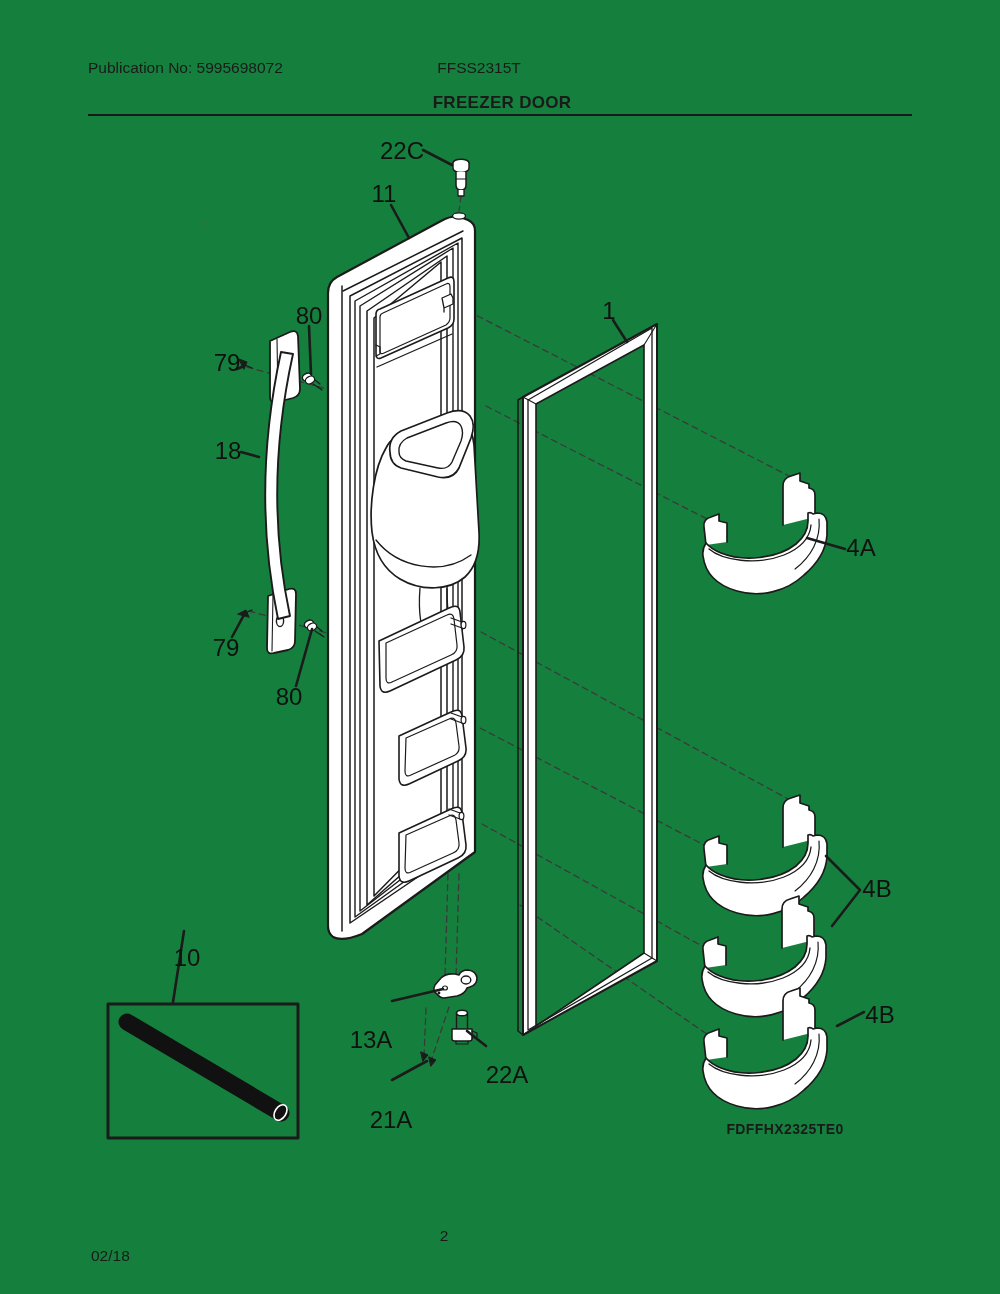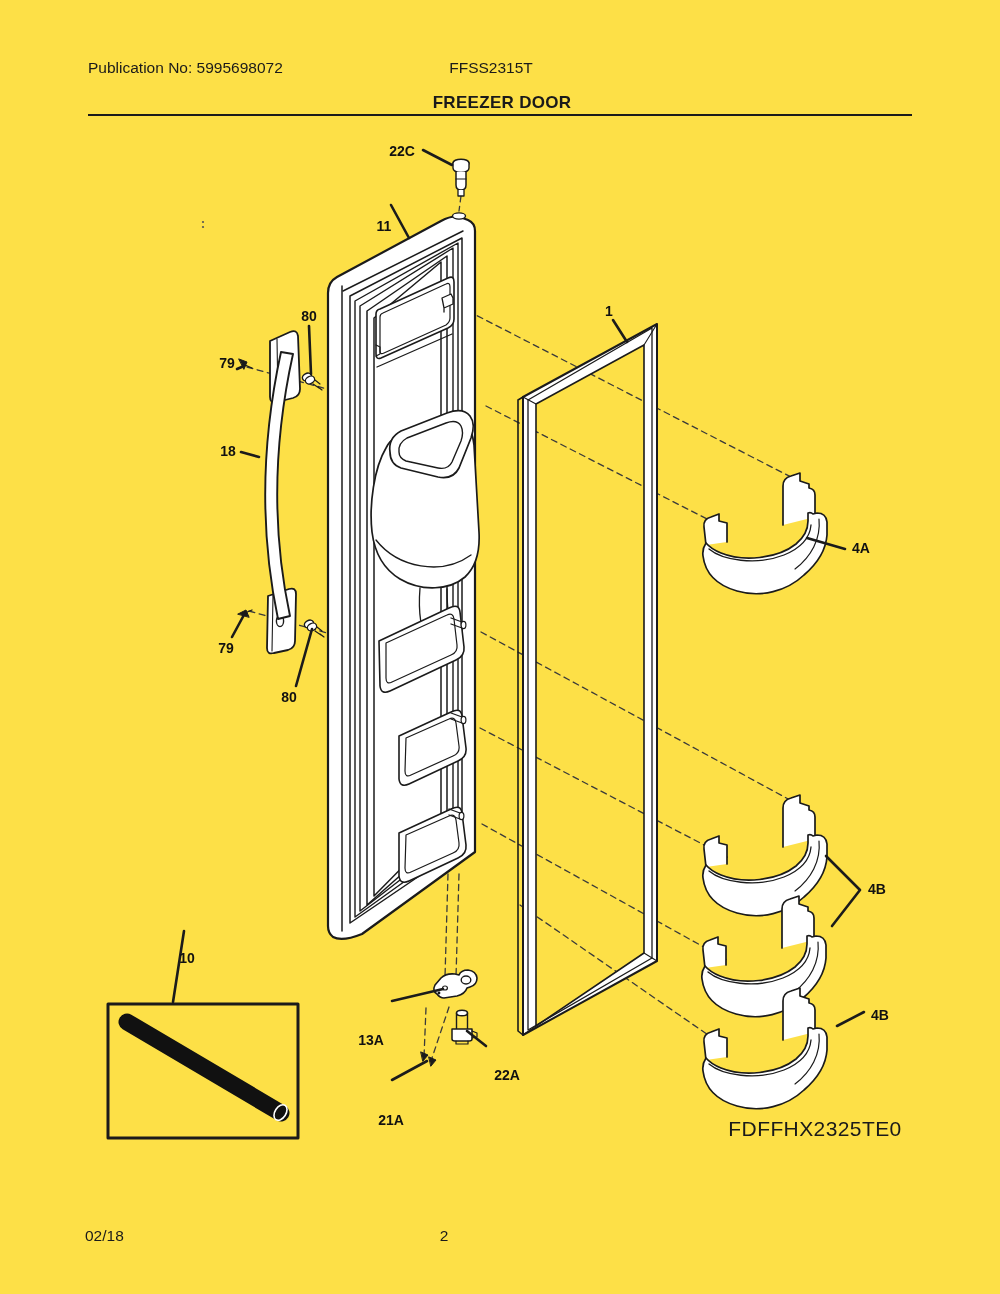--- a/index.html
+++ b/index.html
@@ -1,44 +1,44 @@
 <!DOCTYPE html>
 <html><head>
 <meta charset="utf-8">
 <style>
   html,body{margin:0;padding:0;background:#888;}
   .page{
-    position:relative;width:1000px;height:1294px;background:#fde047;
+    position:relative;width:1000px;height:1294px;background:#15803d;
     font-family:"Liberation Sans",sans-serif;color:#1a1a1a;overflow:hidden;
     margin:0 auto;
   }
   .txt{position:absolute;white-space:nowrap;}
   .hdr{font-size:15.5px;top:59px;}
   .hdr-left{left:88px;}
   .center{transform:translateX(-50%);}
   .section-title{top:93px;left:502px;font-size:17px;font-weight:bold;letter-spacing:.3px;text-align:right;}
   .rule{position:absolute;left:88px;top:114px;width:824px;height:2px;background:#1a1a1a;}
   .ftr{font-size:15.5px;top:1227px;}
   .co{
     position:absolute;transform:translate(-50%,-50%);
-    font-size:14px;font-weight:bold;color:#111;white-space:nowrap;
+    font-size:24px;font-weight:normal;color:#111;white-space:nowrap;
   }
   .product-code{
-    position:absolute;left:815px;top:1129px;transform:translate(-50%,-50%);
-    font-size:21px;font-weight:normal;letter-spacing:.4px;
+    position:absolute;left:785px;top:1129px;transform:translate(-50%,-50%);
+    font-size:14px;font-weight:bold;letter-spacing:.4px;
   }
   svg.art{position:absolute;left:0;top:0;}
 </style>
 </head>
 <body>
 
 <div class="page">
 
   <div class="txt hdr hdr-left">Publication No: 5995698072</div>
-  <div class="txt hdr center" style="left:491px;">FFSS2315T</div>
+  <div class="txt hdr center" style="left:479px;">FFSS2315T</div>
   <div class="txt section-title center">FREEZER DOOR</div>
   <div class="rule"></div>
 
   <svg class="art" width="1000" height="1294" viewBox="0 0 1000 1294" fill="none" stroke="#1b1b1b" stroke-linecap="round" stroke-linejoin="round">
 
     <defs>
       <g id="bin-shape">
         <path d="M706,545 L704,527 Q703,519 711,517 L719,514 L719,521 L727,523 L727,542" fill="#fff" stroke-width="1.7"></path>
         <path d="M783,525 L783,486 Q783,478 791,476 L800,473 L800,481 L809,484 L809,488 Q815,489 815,495 L815,517" fill="#fff" stroke-width="1.7"></path>
         <path d="M706,543 Q702,549 703,556 C705,572 716,585 737,591 C761,598 787,591 804,575
@@ -198,32 +198,32 @@
       <path d="M392,1080 L427,1061"></path>
     </g>
 
     <g>
       <circle cx="203" cy="222" r="1.1" fill="#555" stroke="none"></circle>
       <circle cx="203" cy="227" r="1.1" fill="#555" stroke="none"></circle>
     </g>
   </svg>
 
   <div class="co" style="left:402px;top:151px;">22C</div>
-  <div class="co" style="left:384px;top:194px;margin-top:32px;">11</div>
+  <div class="co" style="left:384px;top:194px;">11</div>
   <div class="co" style="left:309px;top:316px;">80</div>
   <div class="co" style="left:227px;top:363px;">79</div>
   <div class="co" style="left:228px;top:451px;text-align:center;">18</div>
   <div class="co" style="left:226px;top:648px;">79</div>
   <div class="co" style="left:289px;top:697px;">80</div>
   <div class="co" style="left:609px;top:311px;">1</div>
   <div class="co" style="left:861px;top:548px;">4A</div>
   <div class="co" style="left:877px;top:889px;">4B</div>
   <div class="co" style="left:880px;top:1015px;">4B</div>
   <div class="co" style="left:187px;top:920px;margin-top:38px;">10</div>
   <div class="co" style="left:371px;top:1040px;">13A</div>
   <div class="co" style="left:507px;top:1051px;margin-top:24px;">22A</div>
   <div class="co" style="left:391px;top:1120px;">21A</div>
 
   <div class="product-code">FDFFHX2325TE0</div>
 
-  <div class="txt ftr" style="left:85px;">02/18</div>
+  <div class="txt ftr" style="left:91px;margin-top:20px;">02/18</div>
   <div class="txt ftr center" style="left:444px;">2</div>
 </div>
 
 </body></html>

